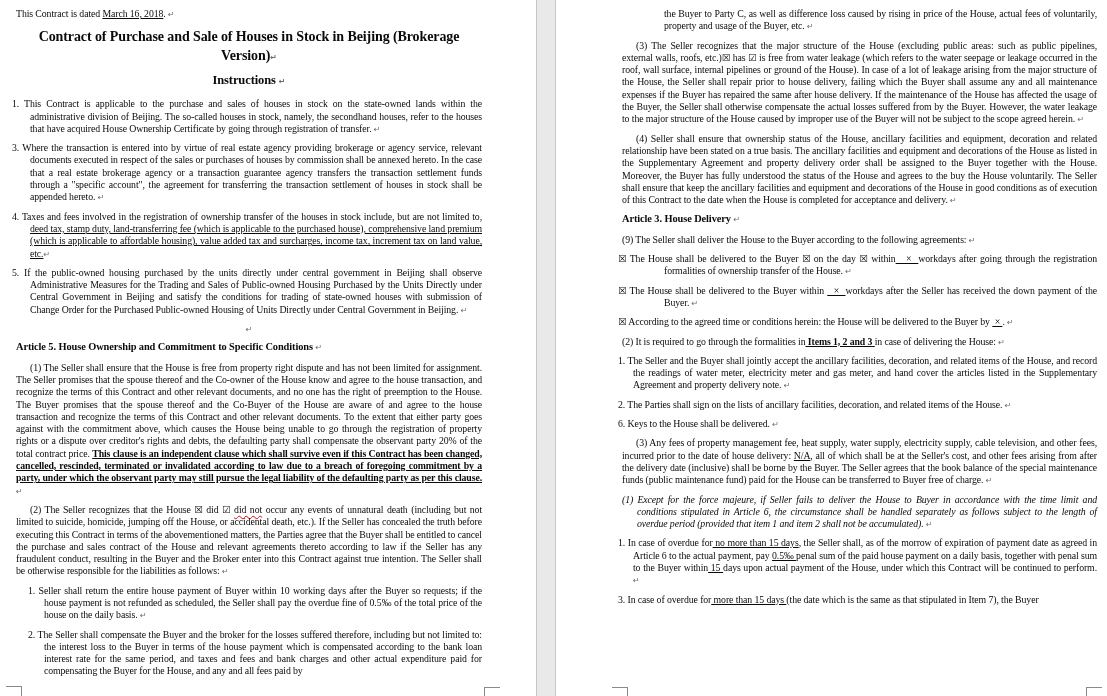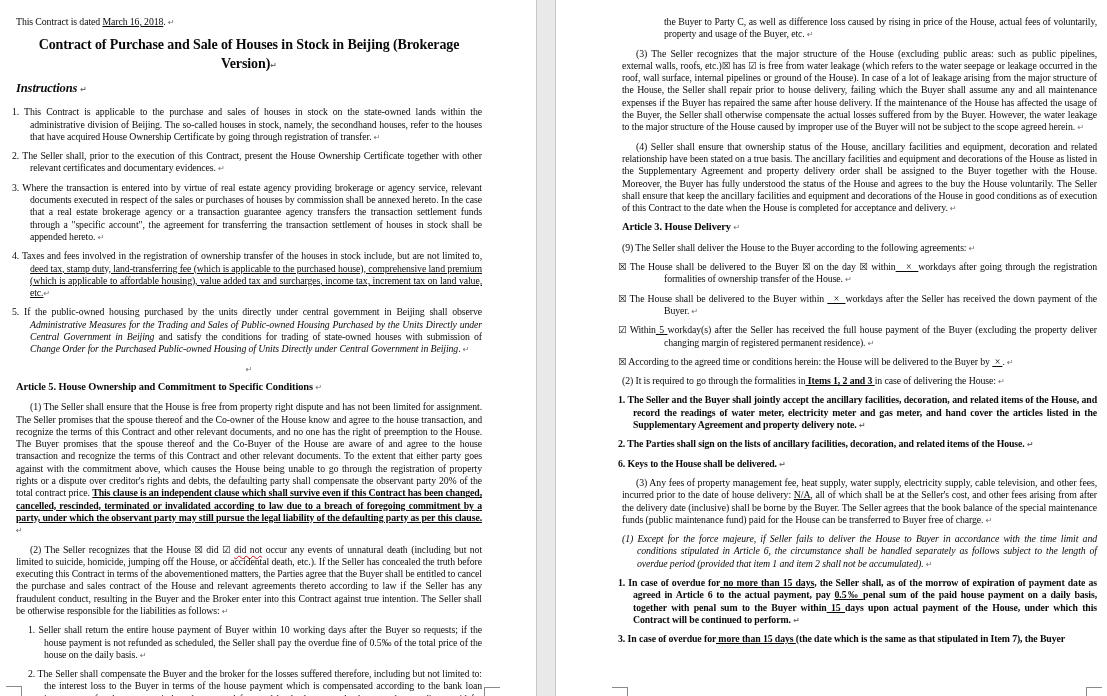--- a/index.html
+++ b/index.html
@@ -1,76 +1,74 @@
 <!DOCTYPE html>
 <html><head>
 <meta charset="utf-8">
 <style>
   html,body{margin:0;padding:0;background:#ffffff;}
   .screen{position:relative;width:1107px;height:696px;overflow:hidden;background:#ffffff;
           font-family:"Liberation Serif","DejaVu Serif",serif;color:#0a0a0a;}
-  .page{position:absolute;top:12px;bottom:0;overflow:hidden;background:#fff;box-sizing:border-box;}
+  .page{position:absolute;top:4px;bottom:0;overflow:hidden;background:#fff;box-sizing:border-box;}
   .page-1{left:0;width:536px;padding:4px 54px 0 16px;}
   .page-2{left:556px;width:551px;padding:4px 10px 0 66px;}
   .page-gap{position:absolute;left:536px;width:20px;top:0;bottom:0;box-sizing:border-box;}
   .blk{font-size:9.8px;line-height:12.3px;text-align:justify;margin:0 0 6px;letter-spacing:-0.1px;}
   .plain{text-align:left;}
   .title{font-size:14px;line-height:19px;text-align:center;margin:3px 0 6px;font-weight:bold;}
-  .h2{font-size:12.5px;line-height:15px;margin:0 0 9px;font-weight:bold;font-style:italic;}
+  .h2{font-size:12.5px;line-height:15px;text-align:center;margin:0 0 9px;font-weight:bold;}
   .article{margin:2px 0 7px;text-align:left;font-size:10.4px;}
   .para{text-indent:14px;}
   .li1{margin-left:-4px;padding-left:18px;text-indent:-18px;}
   .li2{margin-left:12px;padding-left:16px;text-indent:-16px;}
   .li0{padding-left:15px;text-indent:-15px;font-style:italic;}
-  .li{margin-left:-4px;padding-left:15px;text-indent:-15px;font-weight:bold;}
+  .li{margin-left:-4px;padding-left:15px;text-indent:-15px;}
   .cont{margin-left:42px;}
   .checkbox{margin-left:-4px;padding-left:46px;text-indent:-46px;}
   .center-mark{text-align:center;margin:0 0 5px;}
   .b{font-weight:bold;}
   .u{text-decoration:underline;text-underline-offset:1px;}
-  .i{font-style:italic;}
+  .i{}
   .wavy{text-decoration:underline wavy #e00505;text-decoration-thickness:1px;text-underline-offset:2px;}
   .box{font-family:"DejaVu Sans",sans-serif;font-size:9.5px;}
   .pmark{color:#6b6b6b;font-size:8px;font-family:"DejaVu Sans",sans-serif;letter-spacing:0;}
   .cropmark{position:absolute;width:15px;height:9px;}
   .cm-p1-bl{left:6px;top:686px;border-top:1px solid #8a8a8a;border-right:1px solid #8a8a8a;}
   .cm-p1-br{left:484px;top:687px;border-top:1px solid #8a8a8a;border-left:1px solid #8a8a8a;}
   .cm-p2-bl{left:612px;top:687px;border-top:1px solid #8a8a8a;border-right:1px solid #8a8a8a;}
   .cm-p2-br{left:1086px;top:687px;border-top:1px solid #8a8a8a;border-left:1px solid #8a8a8a;}
 </style>
 </head>
 <body>
 
 <div class="screen">
   <div class="page page-1">
       <div class="blk plain"><span class="">This Contract is dated </span><span class="u">March 16, 2018</span><span class="">. </span><span class="pmark">↵</span></div>
       <div class="blk title"><span class="b">Contract of Purchase and Sale of Houses in Stock in Beijing (Brokerage Version)</span><span class="pmark">↵</span></div>
       <div class="blk h2"><span class="b">Instructions </span><span class="pmark">↵</span></div>
       <div class="blk li1"><span class="">1. This Contract is applicable to the purchase and sales of houses in stock on the state-owned lands within the administrative division of Beijing. The so-called houses in stock, namely, the secondhand houses, refer to the houses that have acquired House Ownership Certificate by going through registration of transfer. </span><span class="pmark">↵</span></div>
-      <div class="blk li1"><span class="">2. The Seller shall, prior to the execution of this Contract, present the House Ownership Certificate together with other relevant certificates and documentary evidences. </span><span class="pmark">↵</span></div>
       <div class="blk li1"><span class="">3. Where the transaction is entered into by virtue of real estate agency providing brokerage or agency service, relevant documents executed in respect of the sales or purchases of houses by commission shall be annexed hereto. In the case that a real estate brokerage agency or a transaction guarantee agency transfers the transaction settlement funds through a "specific account", the agreement for transferring the transaction settlement of houses in stock shall be appended hereto. </span><span class="pmark">↵</span></div>
       <div class="blk li1"><span class="">4. Taxes and fees involved in the registration of ownership transfer of the houses in stock include, but are not limited to, </span><span class="u">deed tax, stamp duty, land-transferring fee (which is applicable to the purchased house), comprehensive land premium (which is applicable to affordable housing), value added tax and surcharges, income tax, increment tax on land value, etc.</span><span class="pmark">↵</span></div>
       <div class="blk li1"><span class="">5. If the public-owned housing purchased by the units directly under central government in Beijing shall observe </span><span class="i">Administrative Measures for the Trading and Sales of Public-owned Housing Purchased by the Units Directly under Central Government in Beijing</span><span class=""> and satisfy the conditions for trading of state-owned houses with submission of </span><span class="i">Change Order for the Purchased Public-owned Housing of Units Directly under Central Government in Beijing</span><span class="">. </span><span class="pmark">↵</span></div>
       <div class="blk center-mark"><span class="pmark">↵</span></div>
       <div class="blk article"><span class="b">Article 5. House Ownership and Commitment to Specific Conditions </span><span class="pmark">↵</span></div>
       <div class="blk para"><span class="">(1) The Seller shall ensure that the House is free from property right dispute and has not been limited for assignment. The Seller promises that the spouse thereof and the Co-owner of the House know and agree to the house transaction, and recognize the terms of this Contract and other relevant documents, and no one has the right of preemption to the House. The Buyer promises that the spouse thereof and the Co-Buyer of the House are aware of and agree to the house transaction and recognize the terms of this Contract and other relevant documents. To the extent that either party goes against with the commitment above, which causes the House being unable to go through the registration of property rights or a dispute over creditor's rights and debts, the defaulting party shall compensate the observant party 20% of the total contract price. </span><span class="b u">This clause is an independent clause which shall survive even if this Contract has been changed, cancelled, rescinded, terminated or invalidated according to law due to a breach of foregoing commitment by a party, under which the observant party may still pursue the legal liability of the defaulting party as per this clause.</span><span class=""> </span><span class="pmark">↵</span></div>
       <div class="blk para"><span class="">(2) The Seller recognizes that the House </span><span class="box">☒</span><span class=""> did </span><span class="box">☑</span><span class=""> </span><span class="wavy">did not</span><span class=""> occur any events of unnatural death (including but not limited to suicide, homicide, jumping off the House, or accidental death, etc.). If the Seller has concealed the truth before executing this Contract in terms of the abovementioned matters, the Parties agree that the Buyer shall be entitled to cancel the purchase and sales contract of the House and relevant agreements thereto according to law if the Seller has any fraudulent conduct, resulting in the Buyer and the Broker enter into this Contract against true intention. The Seller shall be otherwise responsible for the liabilities as follows: </span><span class="pmark">↵</span></div>
       <div class="blk li2"><span class="">1. Seller shall return the entire house payment of Buyer within 10 working days after the Buyer so requests; if the house payment is not refunded as scheduled, the Seller shall pay the overdue fine of 0.5‰ of the total price of the house on the daily basis. </span><span class="pmark">↵</span></div>
       <div class="blk li2"><span class="">2. The Seller shall compensate the Buyer and the broker for the losses suffered therefore, including but not limited to: the interest loss to the Buyer in terms of the house payment which is compensated according to the bank loan interest rate for the same period, and taxes and fees and bank charges and other actual expenditure paid for compensating the Buyer for the House, and any and all fees paid by</span></div>
     </div>
   <div class="page-gap" style="background: rgb(233, 233, 233); border-left: 1px solid rgb(198, 198, 198); border-right: 1px solid rgb(198, 198, 198);"></div>
   <div class="page page-2">
       <div class="blk cont"><span class="">the Buyer to Party C, as well as difference loss caused by rising in price of the House, actual fees of voluntarily, property and usage of the Buyer, etc. </span><span class="pmark">↵</span></div>
       <div class="blk para"><span class="">(3) The Seller recognizes that the major structure of the House (excluding public areas: such as public pipelines, external walls, roofs, etc.)</span><span class="box">☒</span><span class=""> has </span><span class="box">☑</span><span class=""> is free from water leakage (which refers to the water seepage or leakage occurred in the roof, wall surface, internal pipelines or ground of the House). In case of a lot of leakage arising from the major structure of the House, the Seller shall repair prior to house delivery, failing which the Buyer shall assume any and all maintenance expenses if the Buyer has repaired the same after house delivery. If the maintenance of the House has affected the usage of the Buyer, the Seller shall otherwise compensate the actual losses suffered from by the Buyer. However, the water leakage to the major structure of the House caused by improper use of the Buyer will not be subject to the scope agreed herein. </span><span class="pmark">↵</span></div>
       <div class="blk para"><span class="">(4) Seller shall ensure that ownership status of the House, ancillary facilities and equipment, decoration and related relationship have been stated on a true basis. The ancillary facilities and equipment and decorations of the House as listed in the Supplementary Agreement and property delivery order shall be assigned to the Buyer together with the House. Moreover, the Buyer has fully understood the status of the House and agrees to the buy the House voluntarily. The Seller shall ensure that keep the ancillary facilities and equipment and decorations of the House in good conditions as of execution of this Contract to the date when the House is completed for acceptance and delivery. </span><span class="pmark">↵</span></div>
       <div class="blk article"><span class="b">Article 3. House Delivery </span><span class="pmark">↵</span></div>
       <div class="blk plain"><span class="">(9) The Seller shall deliver the House to the Buyer according to the following agreements: </span><span class="pmark">↵</span></div>
       <div class="blk checkbox"><span class="box">☒</span><span class=""> The House shall be delivered to the Buyer </span><span class="box">☒</span><span class=""> on the day </span><span class="box">☒</span><span class=""> within</span><span class="u">&nbsp;&nbsp;&nbsp;×&nbsp;&nbsp;</span><span class="">workdays after going through the registration formalities of ownership transfer of the House. </span><span class="pmark">↵</span></div>
       <div class="blk checkbox"><span class="box">☒</span><span class=""> The House shall be delivered to the Buyer within </span><span class="u">&nbsp;&nbsp;×&nbsp;&nbsp;</span><span class="">workdays after the Seller has received the down payment of the Buyer. </span><span class="pmark">↵</span></div>
-      <div class="blk checkbox"><span class="box">☑</span><span class=""> Within</span><span class="u">&nbsp;5&nbsp;</span><span class="">workday(s) after the Seller has received the full house payment of the Buyer (excluding the property deliver changing margin of registered permanent residence). </span><span class="pmark">↵</span></div>
       <div class="blk checkbox"><span class="box">☒</span><span class=""> According to the agreed time or conditions herein: the House will be delivered to the Buyer by </span><span class="u">&nbsp;×&nbsp;</span><span class="">. </span><span class="pmark">↵</span></div>
       <div class="blk plain"><span class="">(2) It is required to go through the formalities in</span><span class="b u"> Items 1, 2 and 3 </span><span class="">in case of delivering the House: </span><span class="pmark">↵</span></div>
       <div class="blk li"><span class="">1. The Seller and the Buyer shall jointly accept the ancillary facilities, decoration, and related items of the House, and record the readings of water meter, electricity meter and gas meter, and hand cover the articles listed in the Supplementary Agreement and property delivery note. </span><span class="pmark">↵</span></div>
       <div class="blk li"><span class="">2. The Parties shall sign on the lists of ancillary facilities, decoration, and related items of the House. </span><span class="pmark">↵</span></div>
       <div class="blk li"><span class="">6. Keys to the House shall be delivered. </span><span class="pmark">↵</span></div>
       <div class="blk para"><span class="">(3) Any fees of property management fee, heat supply, water supply, electricity supply, cable television, and other fees, incurred prior to the date of house delivery: </span><span class="u">N/A</span><span class="">, all of which shall be at the Seller's cost, and other fees arising from after the delivery date (inclusive) shall be borne by the Buyer. The Seller agrees that the book balance of the special maintenance funds (public maintenance fund) paid for the House can be transferred to Buyer free of charge. </span><span class="pmark">↵</span></div>
       <div class="blk li0"><span class="">(1) Except for the force majeure, if Seller fails to deliver the House to Buyer in accordance with the time limit and conditions stipulated in Article 6, the circumstance shall be handled separately as follows subject to the length of overdue period (provided that item 1 and item 2 shall not be accumulated). </span><span class="pmark">↵</span></div>
       <div class="blk li"><span class="">1. In case of overdue for</span><span class="u"> no more than 15 days</span><span class="">, the Seller shall, as of the morrow of expiration of payment date as agreed in Article 6 to the actual payment, pay </span><span class="u">0.5‰ </span><span class="">penal sum of the paid house payment on a daily basis, together with penal sum to the Buyer within</span><span class="u">&nbsp;15&nbsp;</span><span class="">days upon actual payment of the House, under which this Contract will be continued to perform. </span><span class="pmark">↵</span></div>
       <div class="blk li"><span class="">3. In case of overdue for</span><span class="u"> more than 15 days </span><span class="">(the date which is the same as that stipulated in Item 7), the Buyer</span></div>
     </div>

